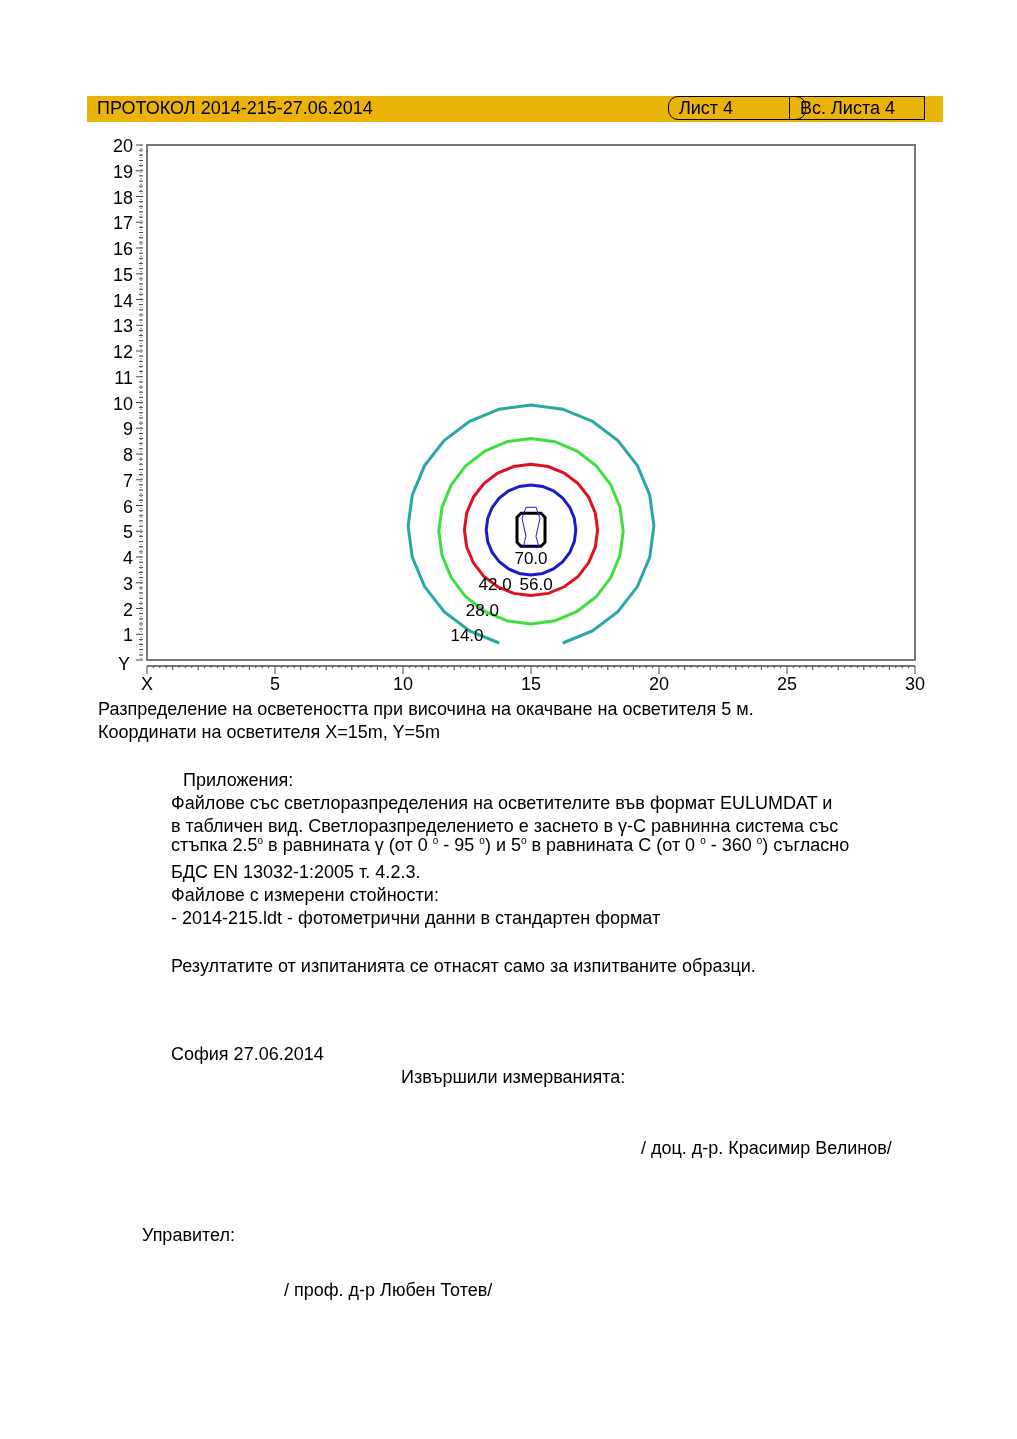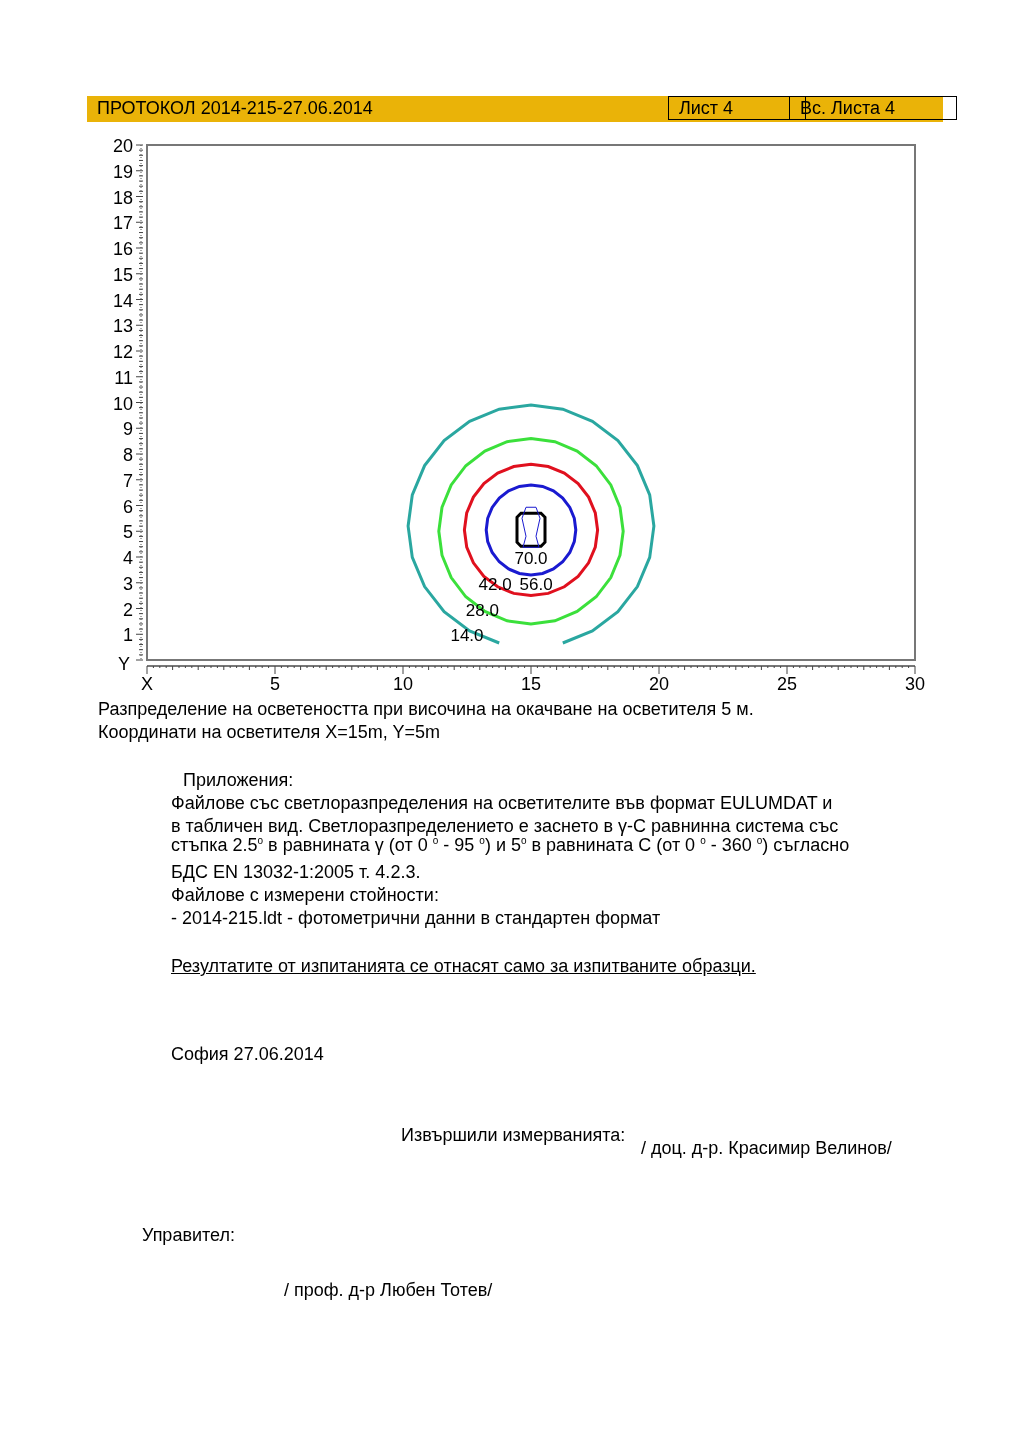--- a/index.html
+++ b/index.html
@@ -1,21 +1,21 @@
 <!DOCTYPE html>
 <html><head>
 <meta charset="utf-8">
 <style>
   html, body { margin: 0; padding: 0; background: #ffffff; }
   body { width: 1017px; height: 1439px; position: relative; font-family: "Liberation Sans", sans-serif; color: #000; overflow: hidden; }
   .header { position: absolute; left: 87px; top: 88px; width: 856px; height: 26px; background: #eab308; margin-top: 8px; }
   .header .title { position: absolute; left: 10px; top: 2px; font-size: 18px; }
   .header .cell { position: absolute; top: 0; height: 24px; border: 1px solid #000; font-size: 18px; box-sizing: border-box; padding: 1px 0 0 10px; }
-  .header .sheet { left: 581px; width: 138px; }
-  .header .total { left: 702px; width: 168px; }
+  .header .sheet { left: 581px; width: 138px; border-radius: 10px; }
+  .header .total { left: 702px; width: 136px; }
   svg#plot { position: absolute; left: 0; top: 130px; }
   .txt { position: absolute; font-size: 18px; line-height: 23px; white-space: nowrap; }
   sup { font-size: 10px; vertical-align: 7px; line-height: 0; }
 </style>
 </head>
 <body>
 
 <div class="header">
   <span class="title">ПРОТОКОЛ 2014-215-27.06.2014</span>
   <div class="cell sheet">Лист 4</div>
@@ -903,20 +903,20 @@
 <div class="txt" style="left:98px; top:721px;">Координати на осветителя X=15m, Y=5m</div>
 
 <div class="txt" style="left:183px; top:769px;">Приложения:</div>
 <div class="txt" style="left:171px; top:792px;">Файлове със светлоразпределения на осветителите във формат EULUMDAT и</div>
 <div class="txt" style="left:171px; top:815px;">в табличен вид. Светлоразпределението е заснето в γ-С равнинна система със</div>
 <div class="txt" id="line3" style="left:171px; top:834px;">стъпка 2.5<sup>o</sup> в равнината γ (от 0 <sup>o</sup> - 95 <sup>o</sup>) и 5<sup>o</sup> в равнината С (от 0 <sup>o</sup> - 360 <sup>o</sup>) съгласно</div>
 <div class="txt" style="left:171px; top:861px;">БДС EN 13032-1:2005 т. 4.2.3.</div>
 <div class="txt" style="left:171px; top:884px;text-align:center;">Файлове с измерени стойности:</div>
 <div class="txt" style="left:171px; top:907px;">- 2014-215.ldt - фотометрични данни в стандартен формат</div>
 
-<div class="txt" style="left:171px; top:955px;text-decoration:underline;">Резултатите от изпитанията се отнасят само за изпитваните образци.</div>
+<div class="txt" style="left:171px; top:955px;">Резултатите от изпитанията се отнасят само за изпитваните образци.</div>
 
 <div class="txt" style="left:171px; top:1043px;">София 27.06.2014</div>
-<div class="txt" style="left:401px; top:1124px;">Извършили измерванията:</div>
+<div class="txt" style="left:401px; top:1066px;">Извършили измерванията:</div>
 <div class="txt" style="left:641px; top:1137px;">/ доц. д-р. Красимир Велинов/</div>
 
 <div class="txt" style="left:98px; top:1224px;margin-left:44px;">Управител:</div>
 <div class="txt" style="left:284px; top:1279px;">/ проф. д-р  Любен Тотев/</div>
 
 </body></html>

